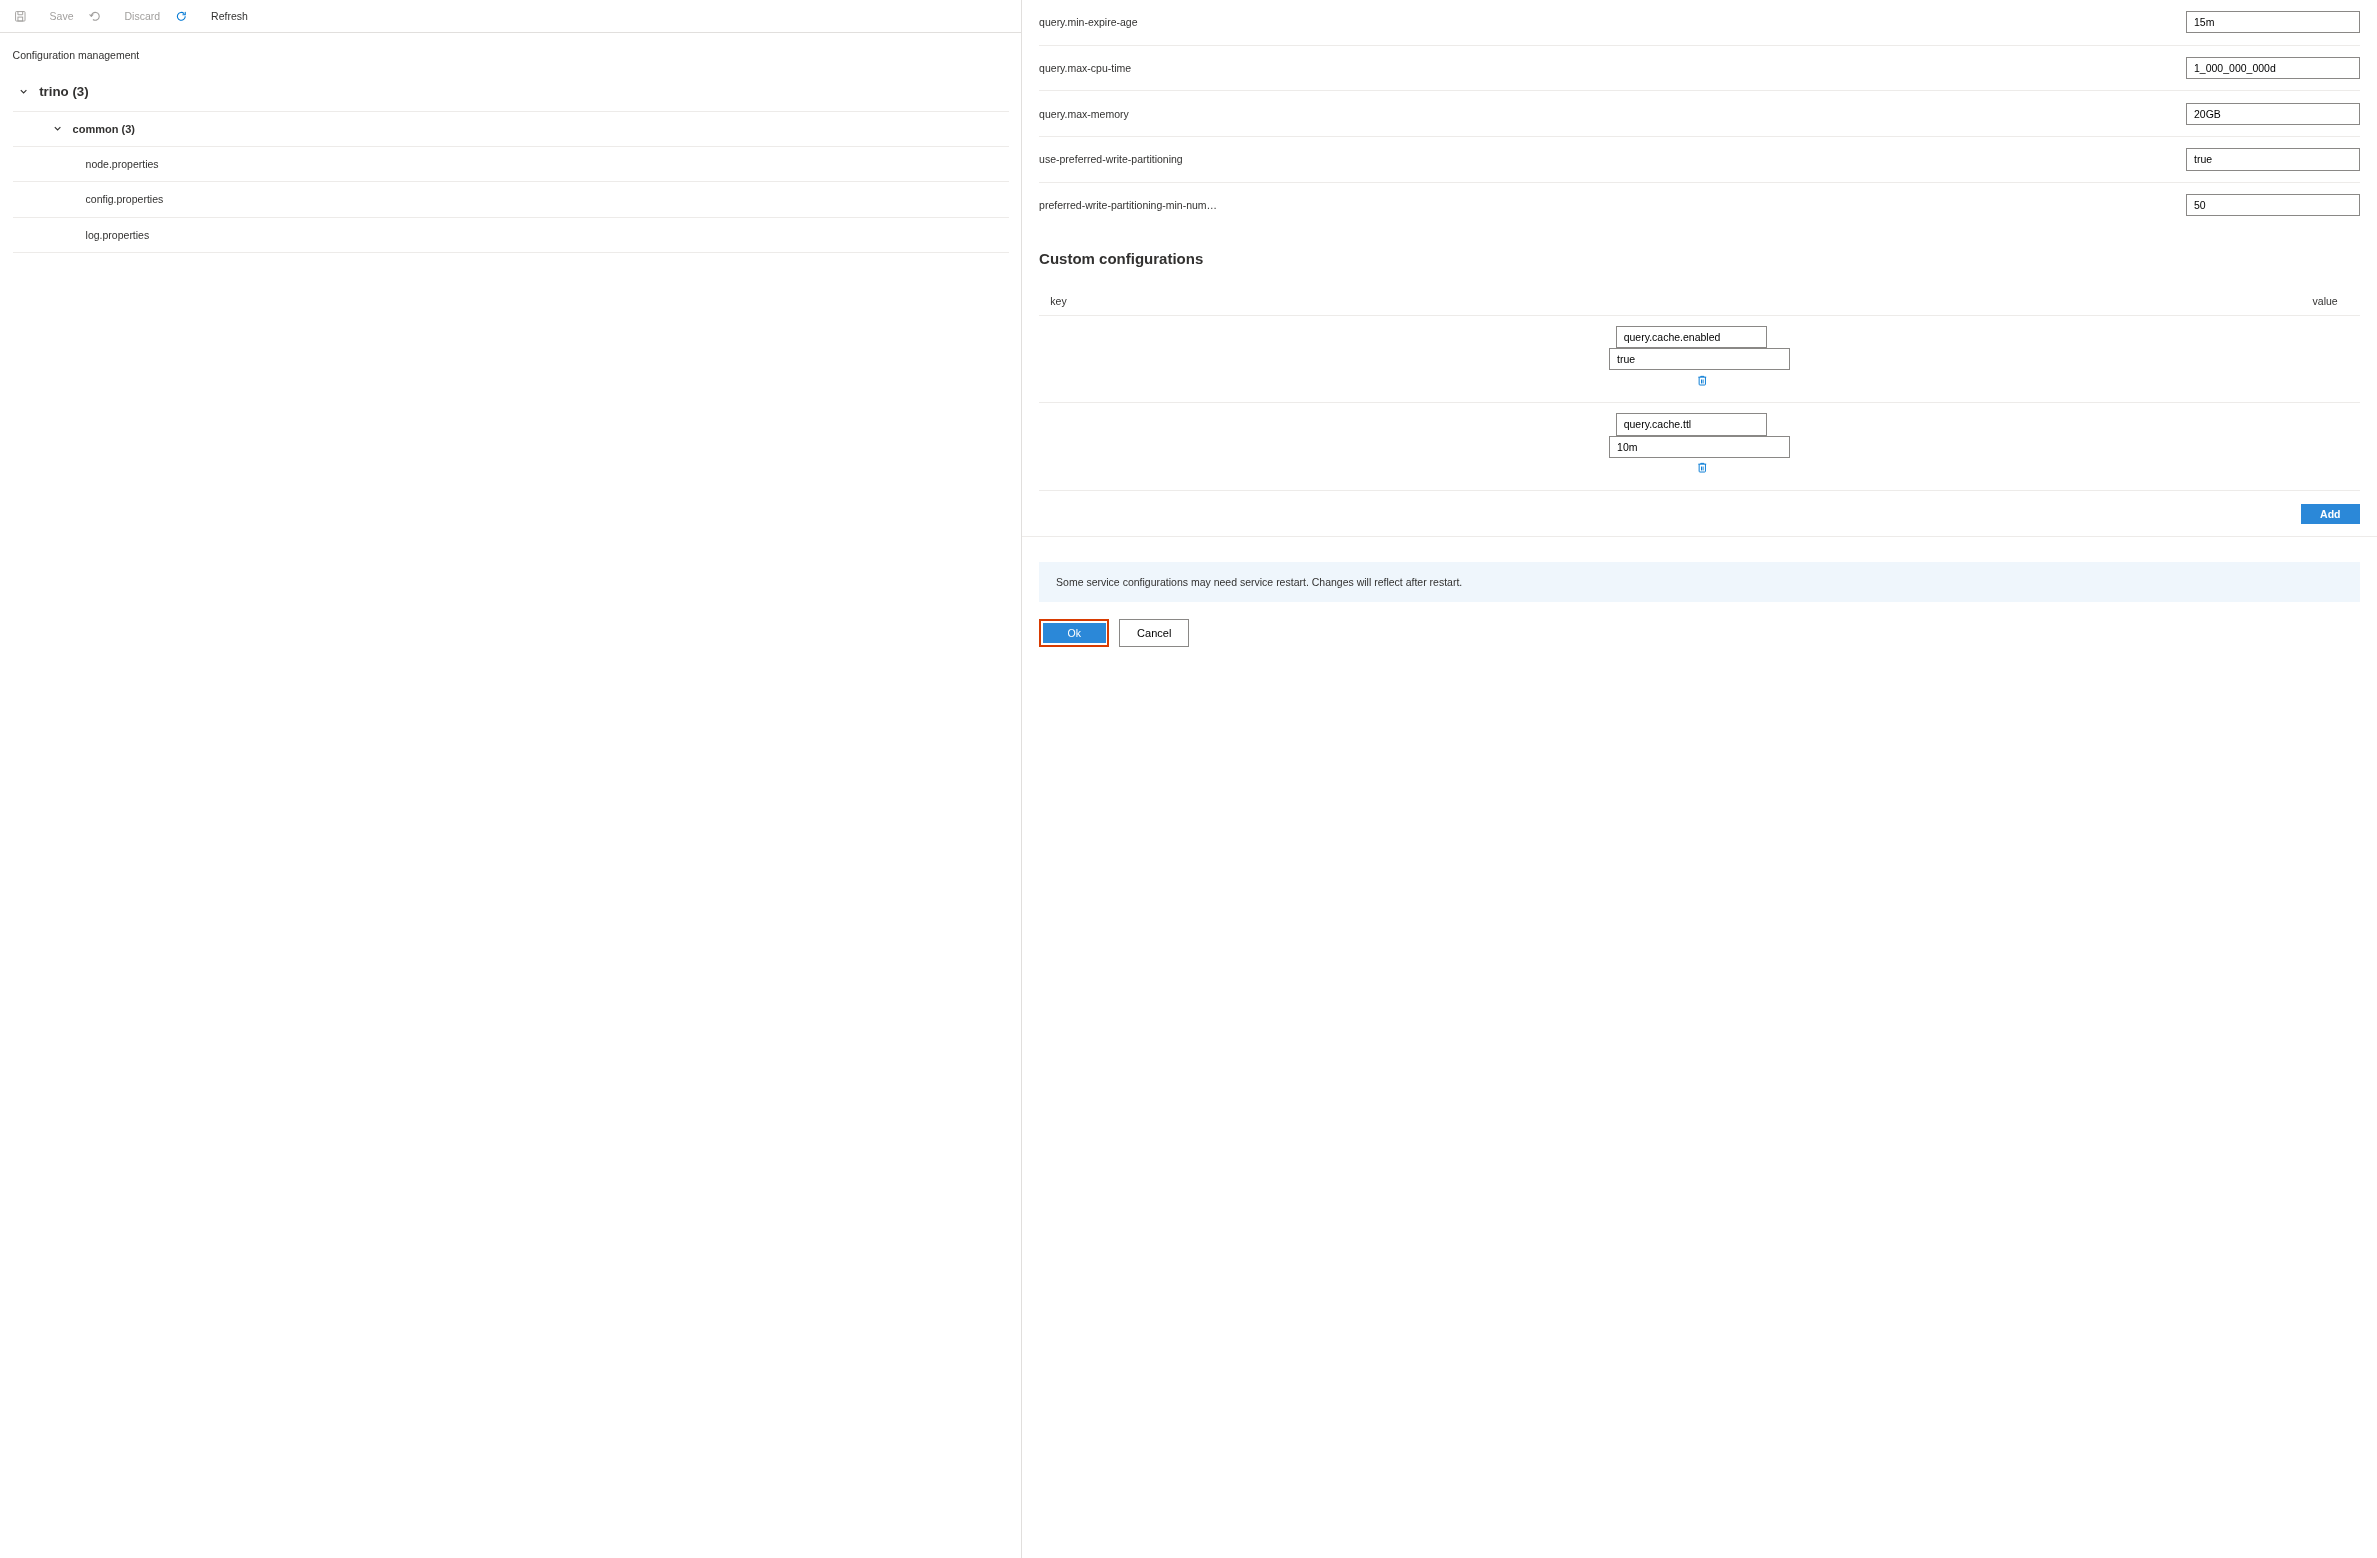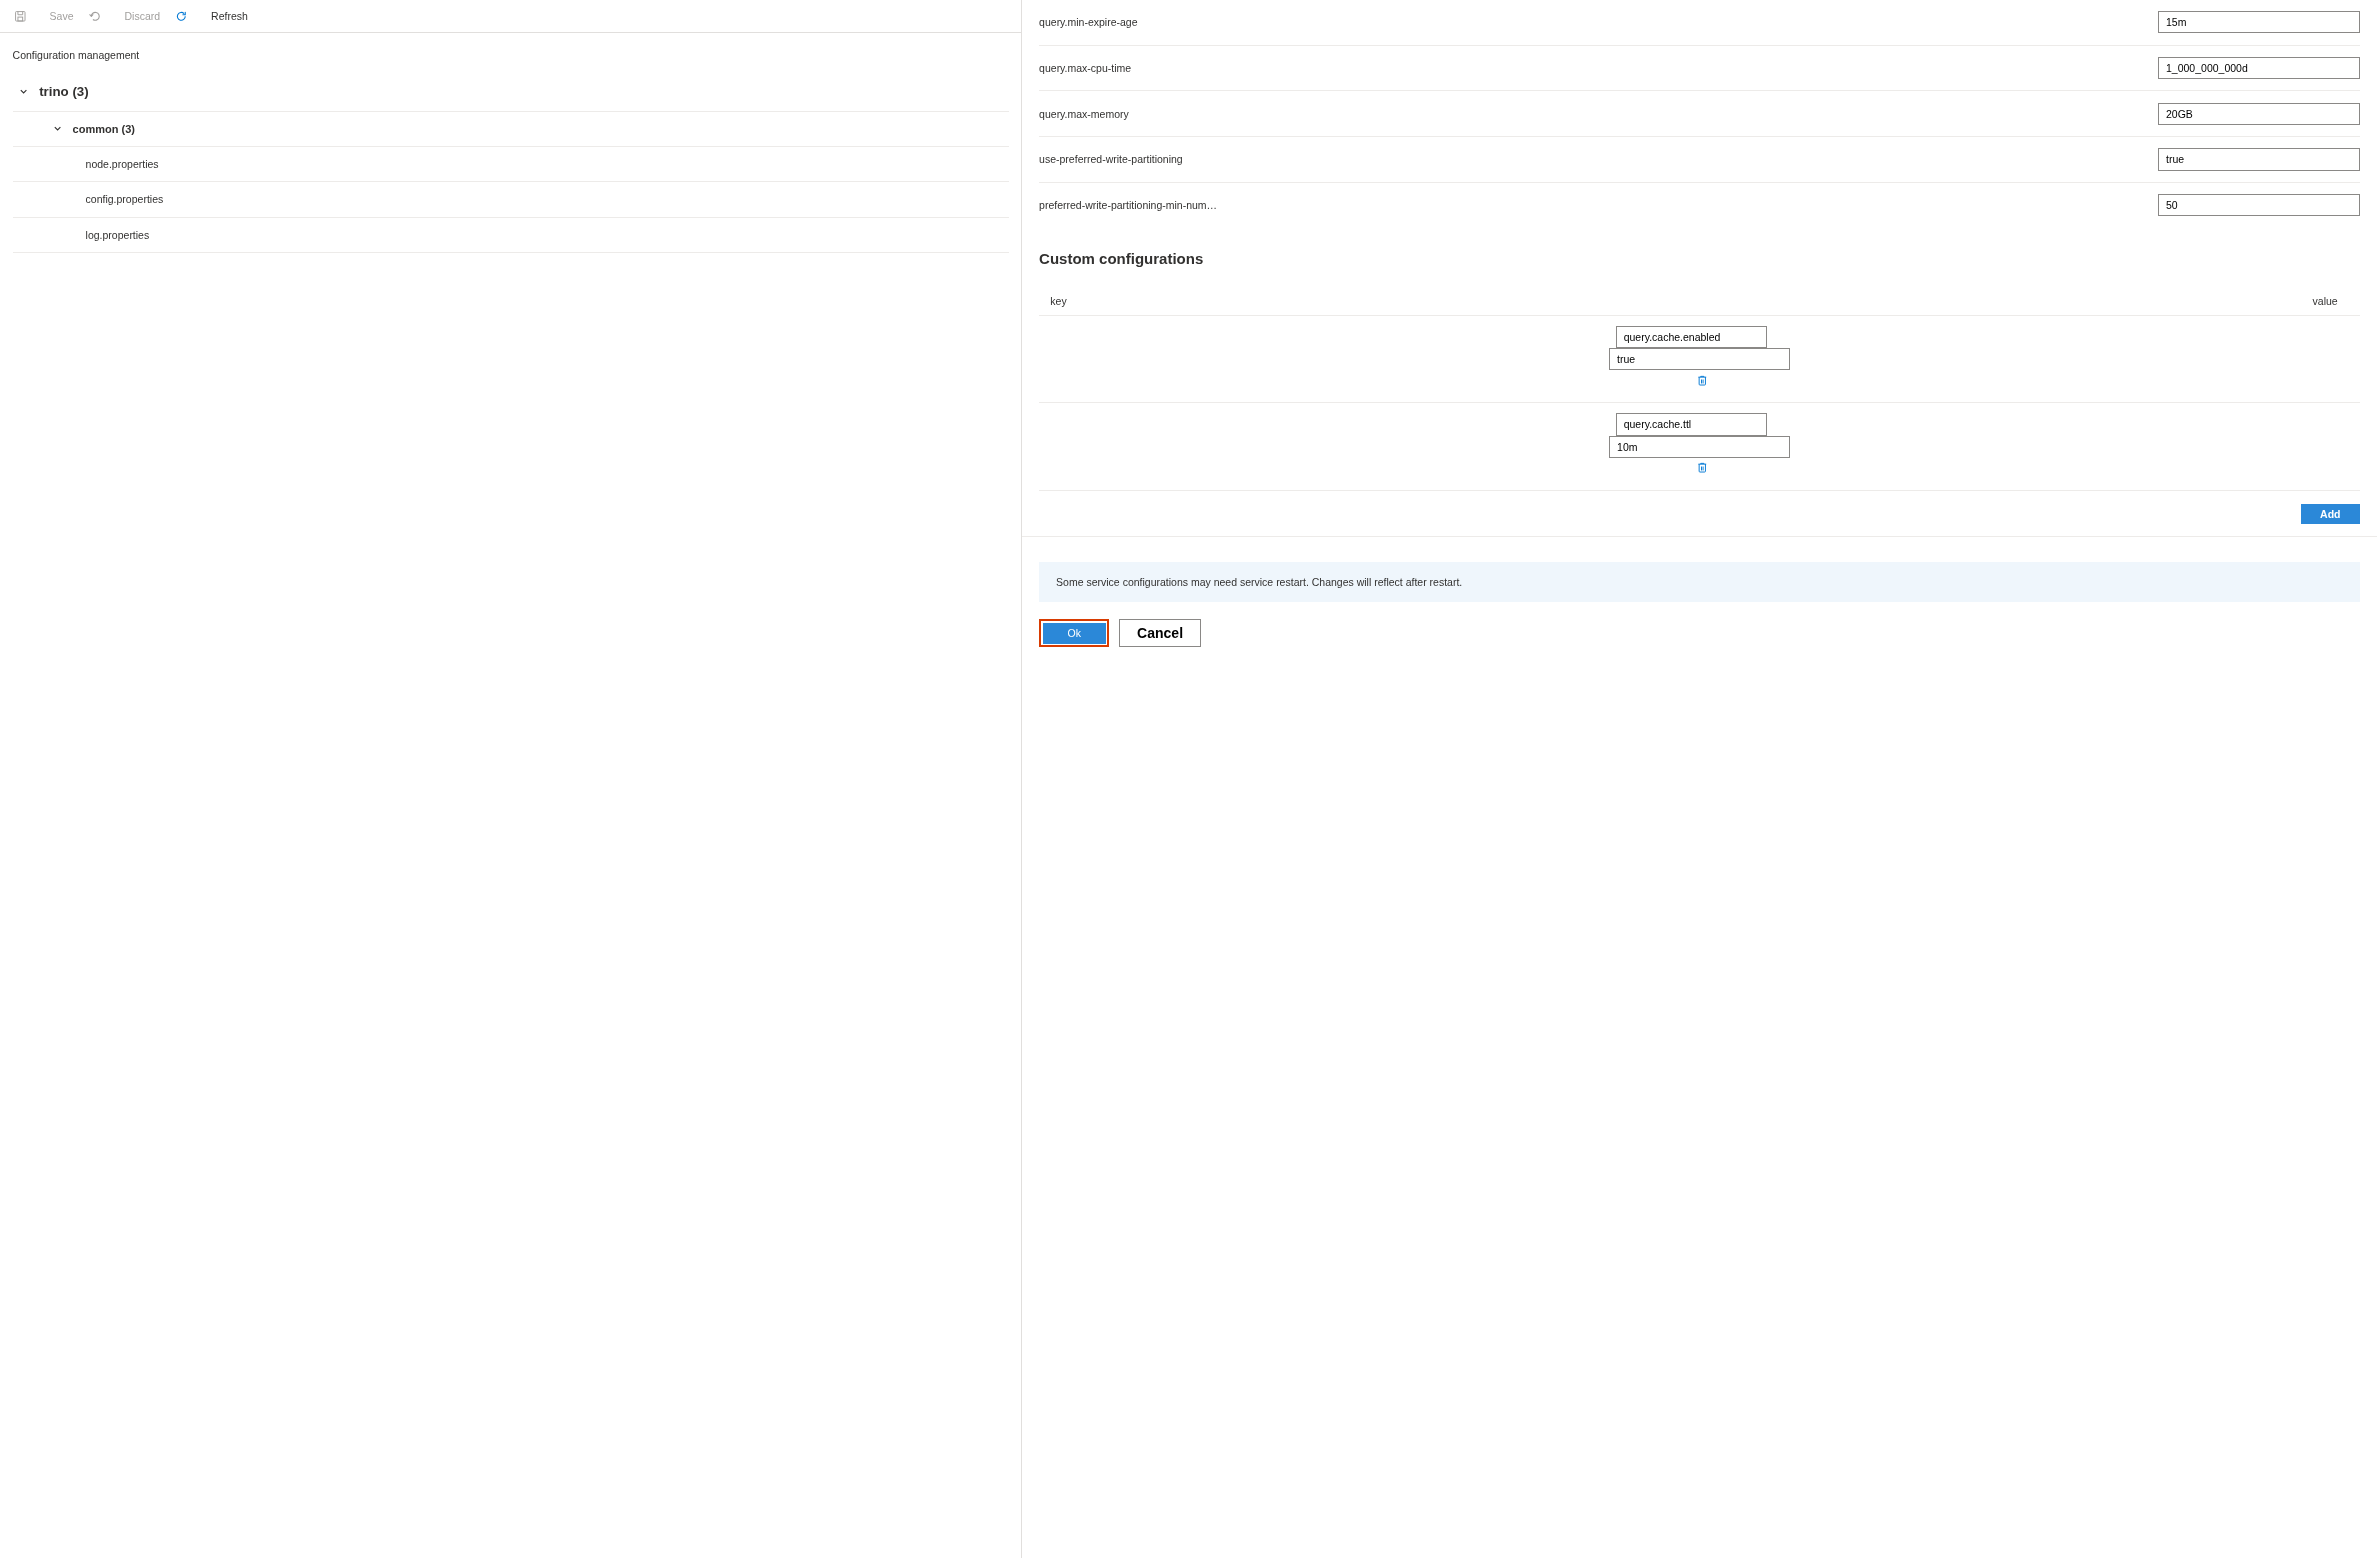--- a/index.html
+++ b/index.html
@@ -76,21 +76,21 @@
     .config-label {
       flex: 1;
       font-size: 10.5px;
       color: #323130;
       white-space: nowrap;
       overflow: hidden;
       text-overflow: ellipsis;
       padding-right: 11.2px;
     }
     .config-input {
-      width: 202px;
+      width: 174px;
       height: 22.3px;
       border: 0.7px solid #8a8886;
       padding: 0 7px;
       font-size: 10.5px;
       font-family: inherit;
       background: #fff;
     }
 
     .custom-section { padding: 22.3px 17px 0 17px; }
     .custom-title { font-size: 15px; font-weight: 600; margin-bottom: 19.5px; }
@@ -175,24 +175,23 @@
       background: #2b88d8;
       color: #fff;
       border: none;
       font-size: 10.5px;
       padding: 4.2px 25px;
       cursor: pointer;
     }
     .cancel-btn {
       background: #fff;
       border: 0.7px solid #8a8886;
-      font-size: 14px;
+      font-size: 11px;
       padding: 4.9px 17px;
       cursor: pointer;
-      font-weight: bold;
     }
   </style>
 </head>
 <body>
 
 <div class="left-panel">
   <div class="toolbar">
     <button class="toolbar-btn disabled">
       <span class="toolbar-icon">
         <svg viewBox="0 0 16 16" fill="none" stroke="#a19f9d" stroke-width="1.2">

